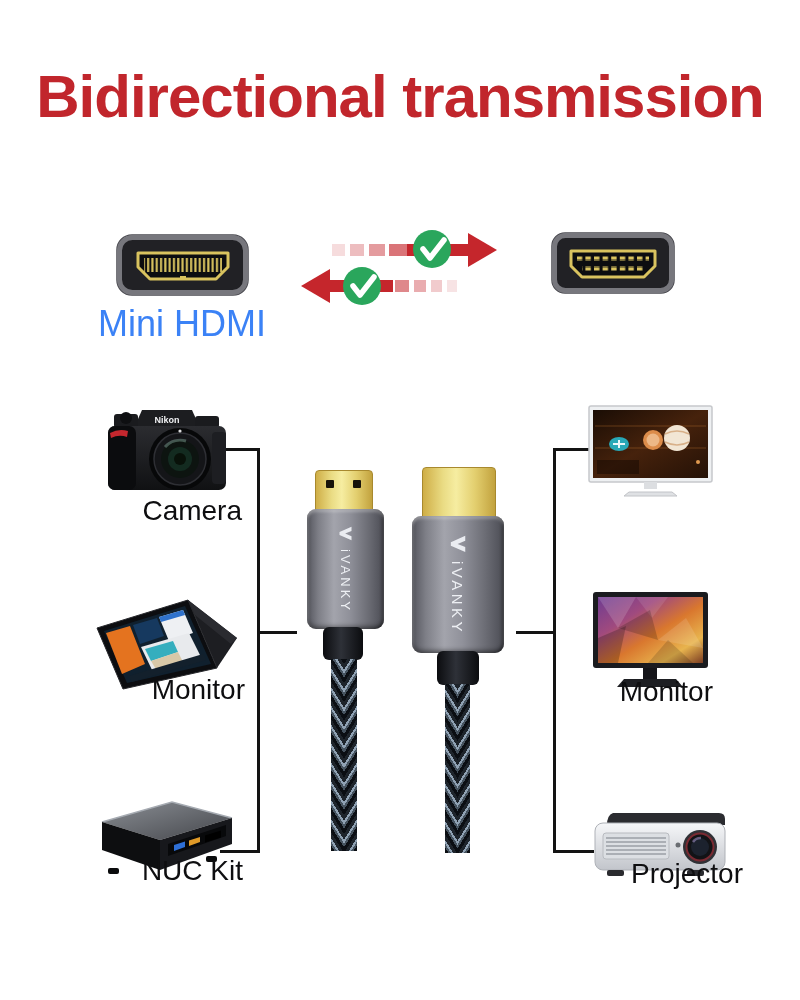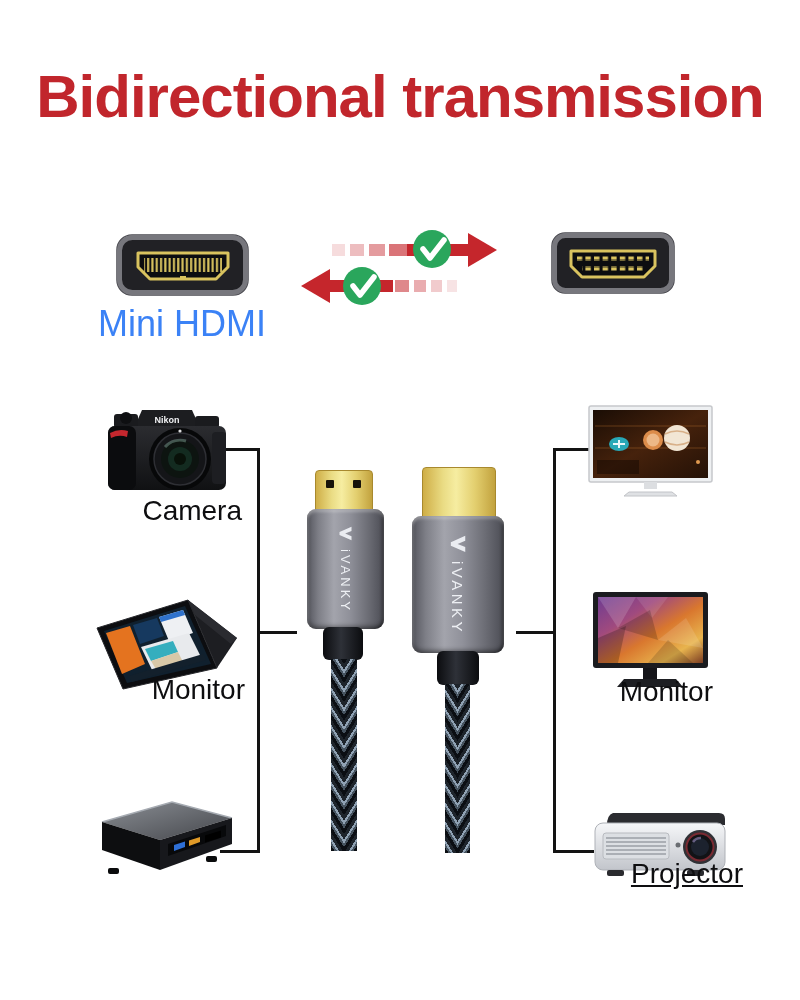--- a/index.html
+++ b/index.html
@@ -161,20 +161,21 @@
     <polyline points="14,30 84,10 144,26" stroke="#a6abb2" stroke-width="1.5" fill="none"></polyline>
     <polygon points="14,30 72,48 72,78 14,58" fill="#0d0e10"></polygon>
     <polygon points="72,48 144,26 144,52 72,78" fill="#17181c"></polygon>
     <polygon points="80,52 138,33 138,44 80,64" fill="#08090b"></polygon>
     <polygon points="86,53 97,49.5 97,55 86,59" fill="#2e6fd6"></polygon>
     <polygon points="101,48.5 112,45 112,50 101,54" fill="#e09a28"></polygon>
     <polygon points="117,43.5 133,38.5 133,45.5 117,50.5" fill="#000000"></polygon>
     <rect x="20" y="76" width="11" height="6" rx="2" fill="#0a0b0c"></rect>
     <rect x="118" y="64" width="11" height="6" rx="2" fill="#0a0b0c"></rect>
   </svg>
+  <div class="dev-label" style="left:88px;top:855px;width:155px;">NUC Kit</div>
 
   <svg class="abs" style="left:583px;top:400px;" width="135" height="102" viewBox="0 0 135 102">
     <defs>
       <linearGradient id="tvS" x1="0" y1="0" x2="1" y2="1">
         <stop offset="0" stop-color="#1a0d05"></stop>
           <stop offset="0.5" stop-color="#46220c"></stop>
           <stop offset="1" stop-color="#241106"></stop>
       </linearGradient>
     </defs>
     <rect x="6" y="6" width="123" height="76" rx="2" fill="#eef0f2" stroke="#c6c8cc" stroke-width="1.5"></rect>
@@ -227,21 +228,21 @@
     <rect x="20" y="38" width="66" height="26" rx="3" fill="#dcdfe3" stroke="#b8bbc0" stroke-width="1"></rect>
     <path d="M23 43 h60 M23 47 h60 M23 51 h60 M23 55 h60 M23 59 h60" stroke="#9aa0a7" stroke-width="1.6"></path>
     <circle cx="95" cy="50" r="2.5" fill="#6a6d72"></circle>
     <circle cx="117" cy="52" r="17" fill="#303136"></circle>
     <circle cx="117" cy="52" r="13.5" fill="#121316" stroke="#7a2a32" stroke-width="2"></circle>
     <circle cx="117" cy="52" r="9" fill="#1c222e"></circle>
     <path d="M110 47 a9 9 0 0 1 8 -4" stroke="rgba(180,160,220,0.5)" stroke-width="2.5" fill="none"></path>
     <rect x="24" y="75" width="17" height="6" rx="2" fill="#2a2b2f"></rect>
     <rect x="104" y="75" width="17" height="6" rx="2" fill="#2a2b2f"></rect>
   </svg>
-  <div class="dev-label" style="left:583px;top:858px;width:160px;text-decoration:underline;">Projector</div>
+  <div class="dev-label" style="left:583px;top:858px;width:160px;">Projector</div>
 
   <div class="gold-tip" style="left:315px;top:470px;width:56px;height:42px;">
     <div class="pinhole" style="left:10px;top:9px;"></div>
     <div class="pinhole" style="left:37px;top:9px;"></div>
   </div>
   <div class="metal-body" style="left:307px;top:509px;width:77px;height:120px;">
     <div class="brand-wrap">
       <div class="brand-inner brand-mini">
         <svg class="brand-logo" width="15" height="15" viewBox="0 0 20 20">
           <path d="M1 2 L8 18 L12 18 L19 2 L13.5 2 L10 10.5 L6.5 2 Z" fill="#eaecf1"></path>

